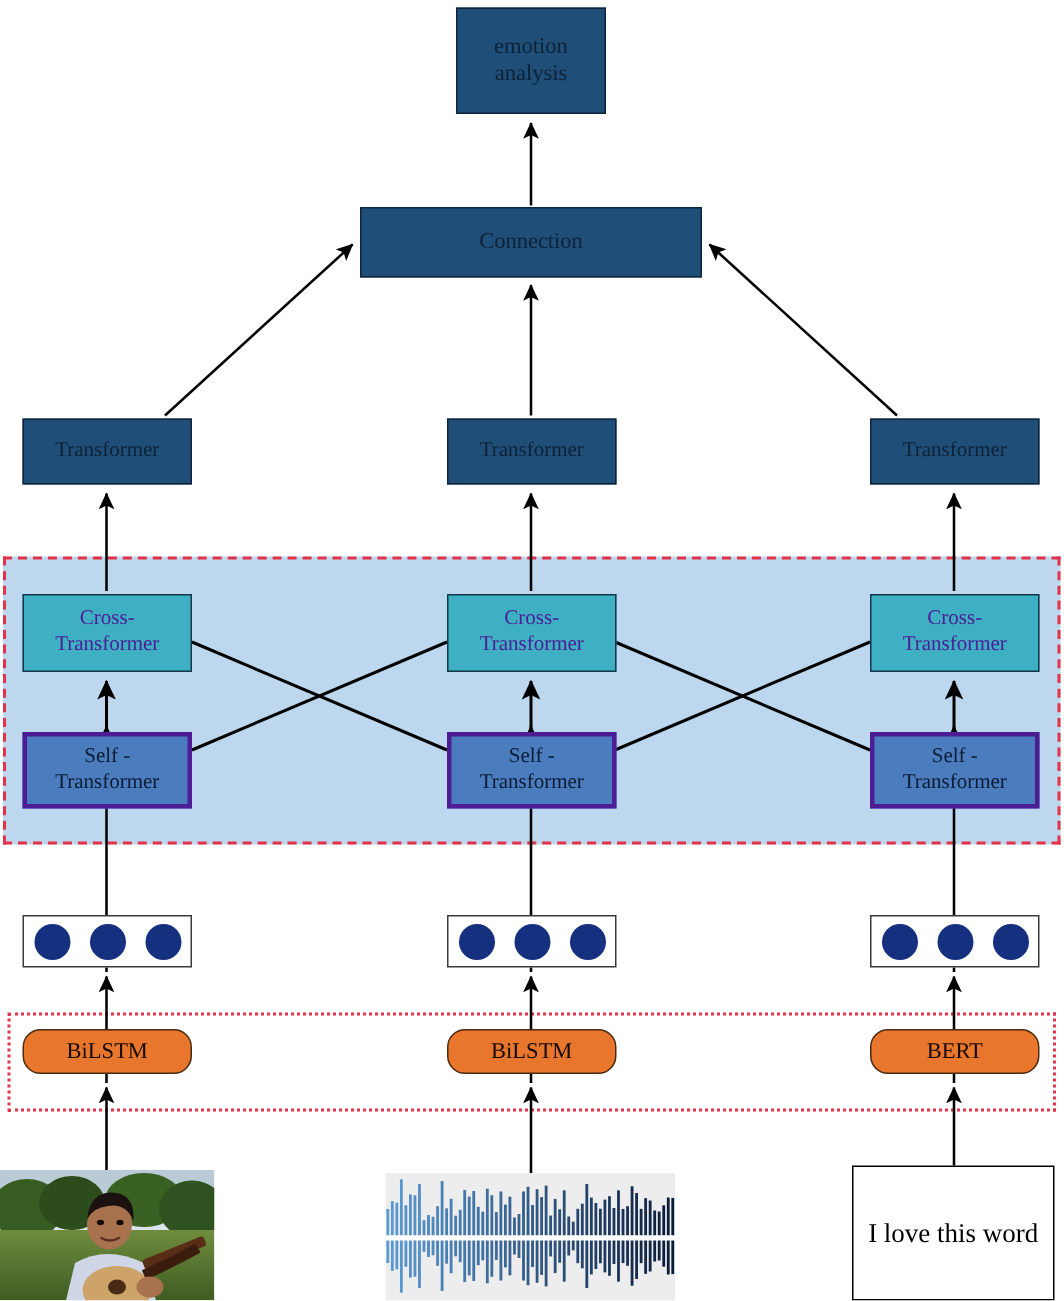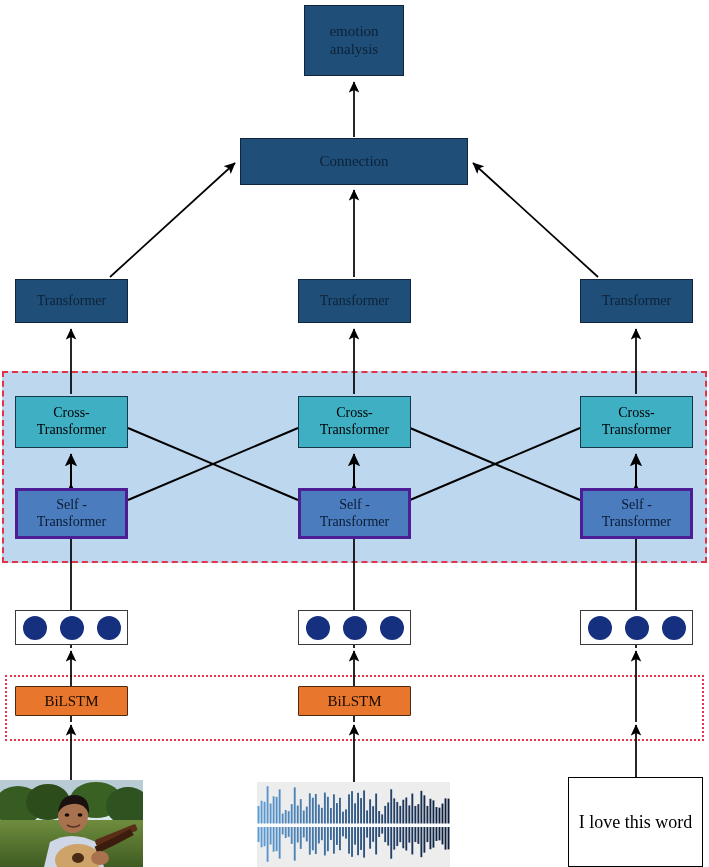--- a/index.html
+++ b/index.html
@@ -12,42 +12,42 @@
 
   
   .box{
     position:absolute;box-sizing:border-box;
     display:flex;align-items:center;justify-content:center;
     text-align:center;line-height:1.18;
     border:1px solid #111;
     z-index:6;
   }
   .navy{background:#1F4E79;color:#0a1524;border:1px solid #10243b;}
-  .teal{background:#3FAFC4;color:#000000;border:1px solid #12384a;}
+  .teal{background:#3FAFC4;color:#4c1d95;border:1px solid #12384a;}
   .midblue{background:#4A7CBE;color:#0b1c33;border:3px solid #4c1d95;}
 
   .t-navy{color:#0d2236;}
 
   
   .region-fusion{
     position:absolute;left:2px;top:371px;width:705px;height:192px;
     background:#BDD7EE;border:2px dashed #E2334A;box-sizing:border-box;
     z-index:1;
   }
   .region-encoder{
     position:absolute;left:5px;top:675px;width:699px;height:66px;
     background:transparent;border:2px dotted #E2334A;box-sizing:border-box;
     z-index:1;
   }
 
   
   .pill{
     position:absolute;box-sizing:border-box;
     display:flex;align-items:center;justify-content:center;
-    background:#E8762C;border:1.4px solid #4a2a10;border-radius:1px;
+    background:#E8762C;border:1.4px solid #4a2a10;border-radius:12px;
     color:#140a02;z-index:6;
   }
 
   
   .dots{
     position:absolute;box-sizing:border-box;
     background:#ffffff;border:1.4px solid #3a3a3a;
     display:flex;align-items:center;justify-content:space-around;
     z-index:6;
   }
@@ -182,20 +182,23 @@
     <span class="dot"></span>
     <span class="dot"></span>
     <span class="dot"></span>
   </div>
 
   <div class="pill" style="left:15px;top:686px;width:113px;height:30px;font-size:15px;">
     <span>BiLSTM</span>
   </div>
   <div class="pill" style="left:298px;top:686px;width:113px;height:30px;font-size:15px;">
     <span>BiLSTM</span>
+  </div>
+  <div class="pill" style="left:580px;top:686px;width:113px;height:30px;font-size:15px;">
+    <span>BERT</span>
   </div>
 
   <div class="photo">
     <svg width="143" height="87" viewBox="0 0 143 87">
       <defs>
         <linearGradient id="sky" x1="0" y1="0" x2="0" y2="1">
           <stop offset="0%" stop-color="#cfe0e8"></stop>
             <stop offset="100%" stop-color="#e8eef0"></stop>
         </linearGradient>
         <linearGradient id="grass" x1="0" y1="0" x2="0" y2="1">

